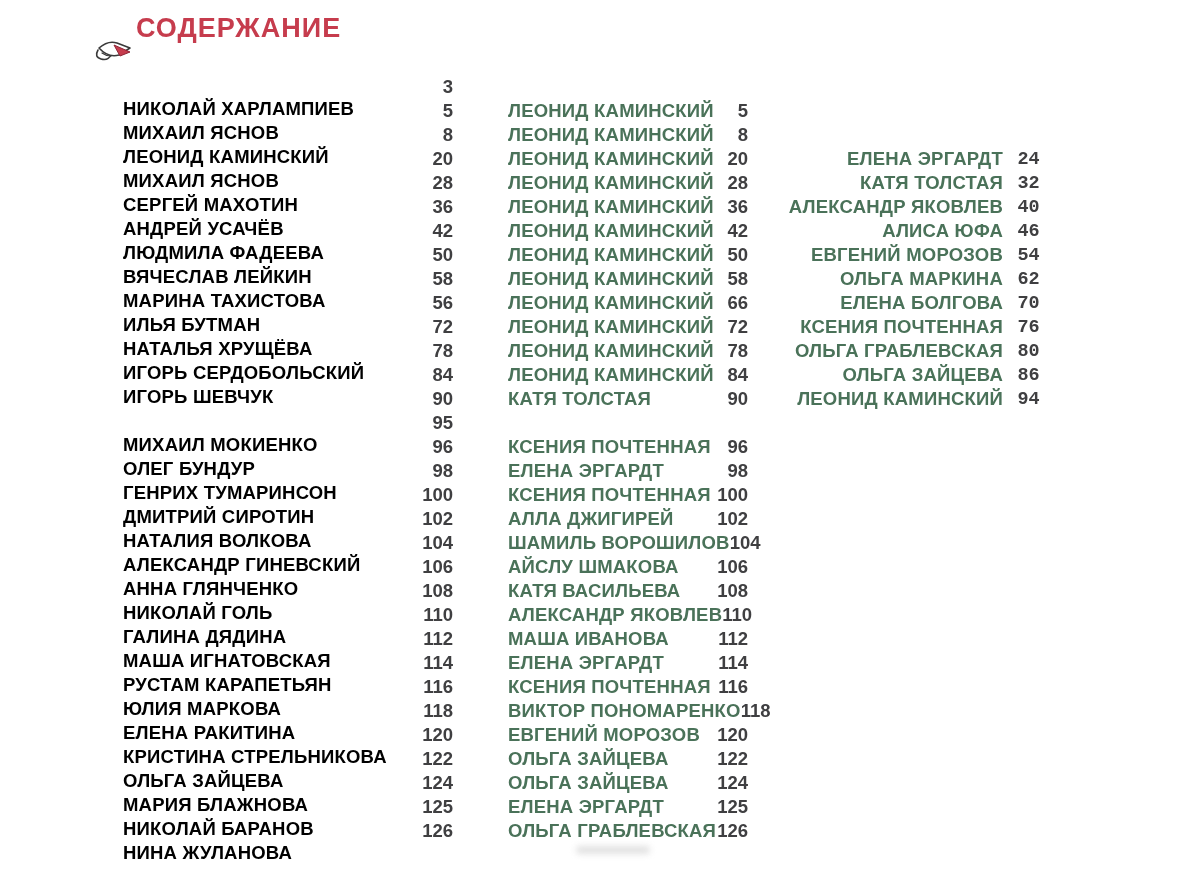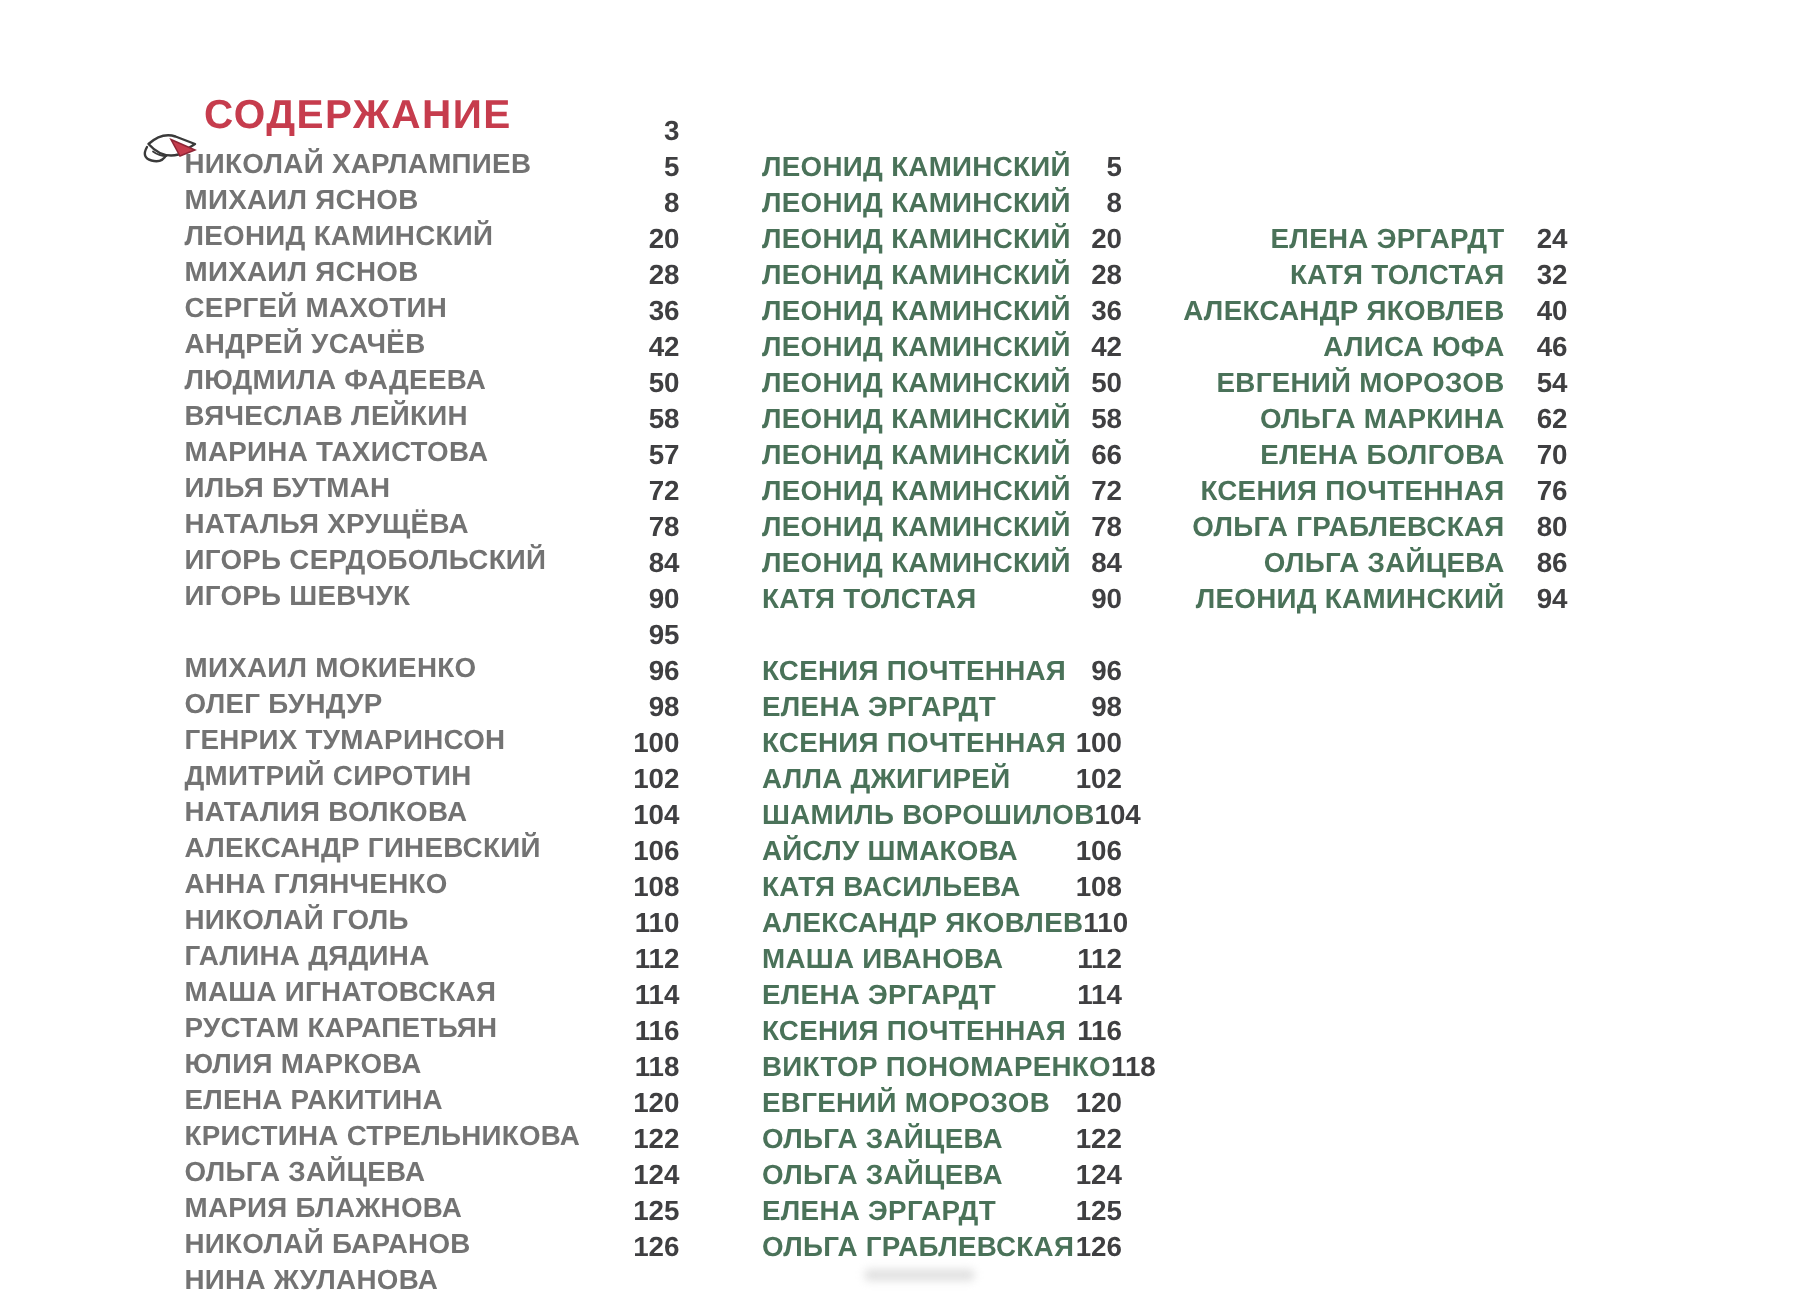--- a/index.html
+++ b/index.html
@@ -3,43 +3,43 @@
 <meta charset="utf-8">
 <style>
   html,body{margin:0;padding:0;}
   body{
     width:1200px;height:874px;position:relative;overflow:hidden;
     background:#ffffff;
     font-family:"Liberation Sans", sans-serif;
   }
   .title-bar{
     position:absolute;left:94px;top:14px;
-    display:flex;align-items:flex-start;margin-top:48px;
+    display:flex;align-items:flex-start;
   }
   .hand-icon{width:44px;height:40px;margin-top:12px;margin-right:-2px;flex:0 0 auto;}
   .page-title{
     font-size:27px;font-weight:700;color:#c63c4d;
     letter-spacing:1px;margin:0;line-height:1.1;
   }
   .toc-col{position:absolute;}
   .col-left  {left:123px;top:75px;width:330px;}
   .col-mid   {left:508px;top:75px;width:240px;}
   .col-right {left:800px;top:147px;width:245px;}
   .row{height:24px;display:flex;align-items:center;white-space:nowrap;}
   .row .name{
     font-size:18.5px;font-weight:700;letter-spacing:0.2px;
   }
-  .col-left .name{color:#737373;margin-top:44px;}
+  .col-left .name{color:#000000;margin-top:44px;}
   .col-mid .name, .col-right .name{color:#4a7259;}
   .row .page{
     font-size:18.5px;font-weight:700;color:#3f3f41;
   }
   .col-left .page, .col-mid .page{margin-left:auto;text-align:right;}
   .col-right .row{justify-content:flex-end;}
-  .col-right .page{width:33px;text-align:right;margin-left:9px;flex:0 0 auto;}
+  .col-right .page{width:33px;text-align:center;margin-left:9px;flex:0 0 auto;font-family:Liberation Mono, monospace;}
   .scan-smudge{
     position:absolute;left:576px;top:846px;width:74px;height:8px;
     background:#c9c9c9;filter:blur(3px);opacity:0.55;border-radius:4px;
   }
 </style>
 </head>
 <body>
 
 <div class="title-bar">
   <svg class="hand-icon" viewBox="0 0 44 40" aria-hidden="true">
@@ -83,21 +83,21 @@
     <div class="row">
       <span class="name">ВЯЧЕСЛАВ ЛЕЙКИН</span>
       <span class="page">50</span>
     </div>
     <div class="row">
       <span class="name">МАРИНА ТАХИСТОВА</span>
       <span class="page">58</span>
     </div>
     <div class="row">
       <span class="name">ИЛЬЯ БУТМАН</span>
-      <span class="page">57</span>
+      <span class="page">56</span>
     </div>
     <div class="row">
       <span class="name">НАТАЛЬЯ ХРУЩЁВА</span>
       <span class="page">72</span>
     </div>
     <div class="row">
       <span class="name">ИГОРЬ СЕРДОБОЛЬСКИЙ</span>
       <span class="page">78</span>
     </div>
     <div class="row">

